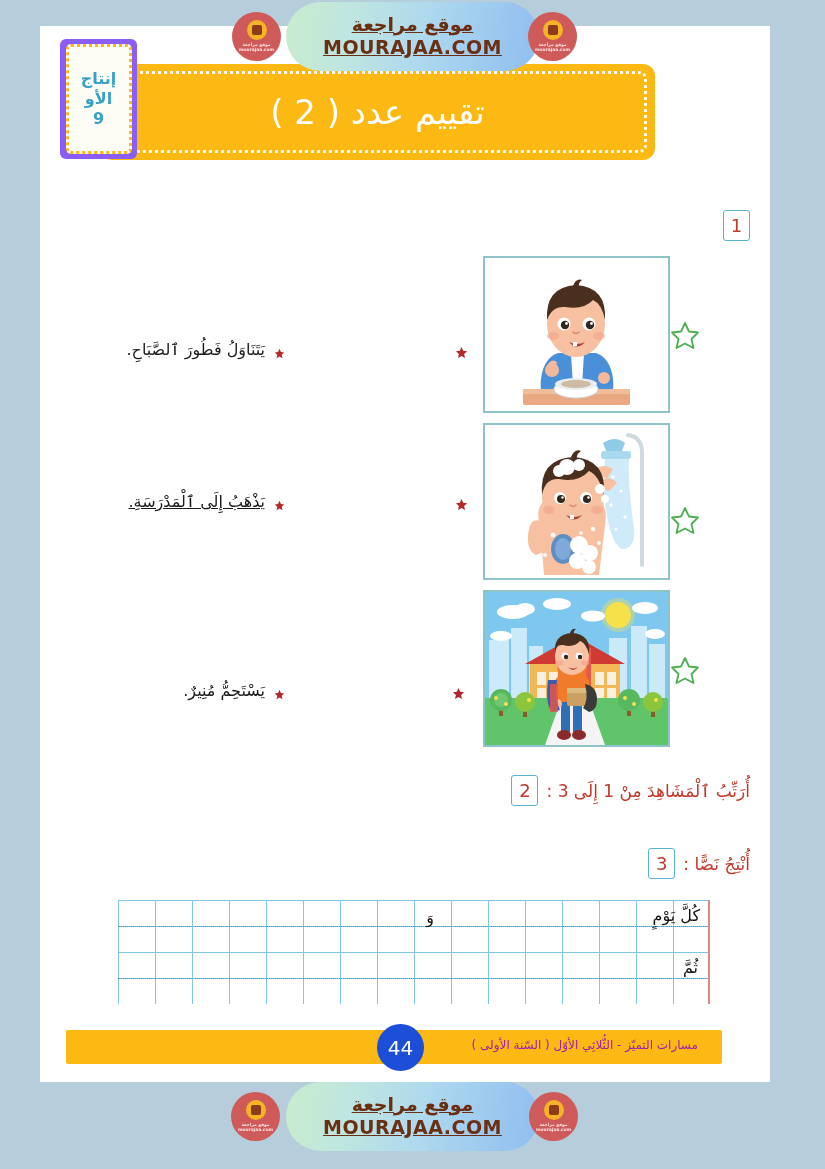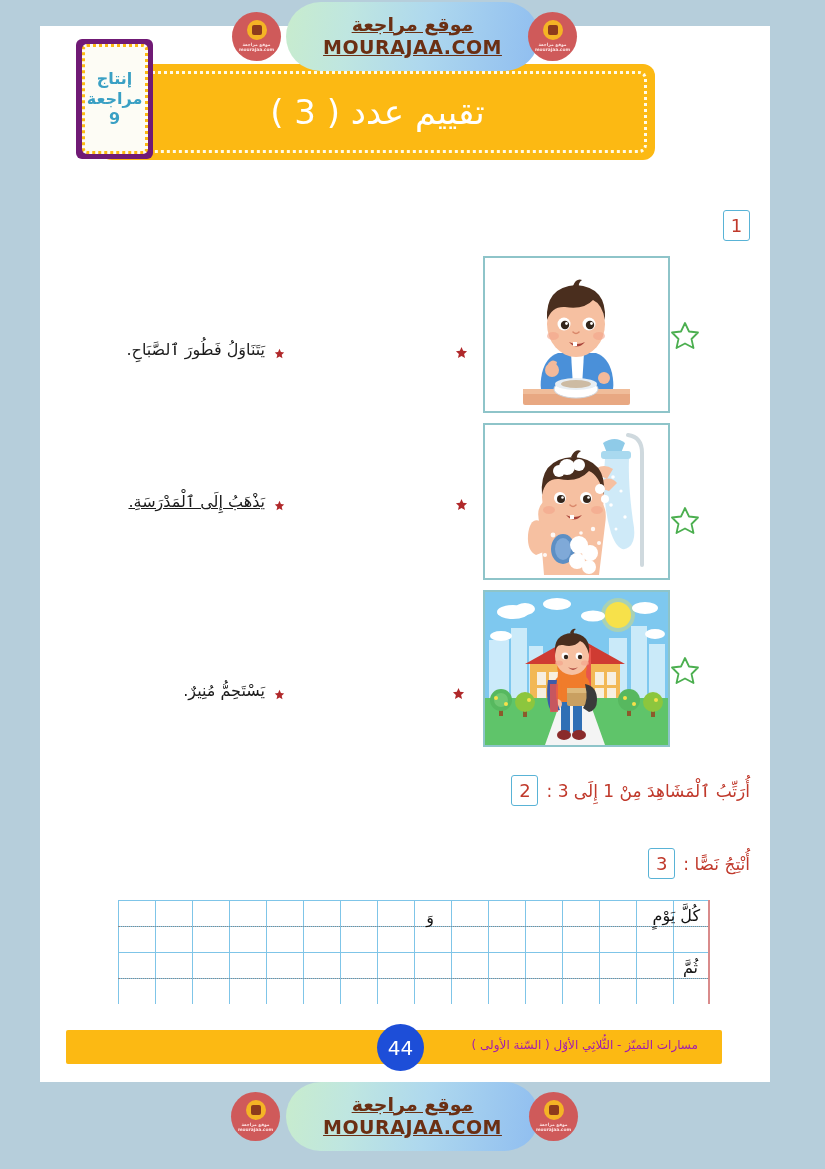--- a/index.html
+++ b/index.html
@@ -139,25 +139,25 @@
     font-size: 34px;
     color: #ffffff;
     direction: rtl;
     font-weight: normal;
     letter-spacing: 1px;
     position: relative;
     z-index: 2;
   }
   .lesson-badge {
     position: absolute;
-    left: 16px;
+    left: 0px;
     top: 0px;
     width: 77px;
     height: 120px;
-    background: #701a75;
+    background: #8b5cf6;
     border-radius: 6px;
     display: flex;
     align-items: center;
     justify-content: center;
   }
   .lesson-badge-inner {
     width: 60px;
     height: 104px;
     background: #fdfcf5;
     border: 3px dotted #fcb913;
@@ -331,26 +331,26 @@
   
   .scene-box svg { display: block; width: 100%; height: 100%; }
 </style>
 </head>
 <body>
 
 <div class="page-sheet"></div>
 
 <div class="title-row">
   <div class="title-banner">
-    <span class="title-text">تقييم عدد ( 3 )</span>
+    <span class="title-text">تقييم عدد ( 2 )</span>
   </div>
   <div class="lesson-badge">
     <div class="lesson-badge-inner">
       <span>إنتاج</span>
-      <span>مراجعة</span>
+      <span>الأو</span>
       <span>9</span>
     </div>
   </div>
 </div>
 
 <div class="ex-head" id="ex1-head">
   <span class="ex-num">1</span>
 </div>
 
 <div class="match-area">

